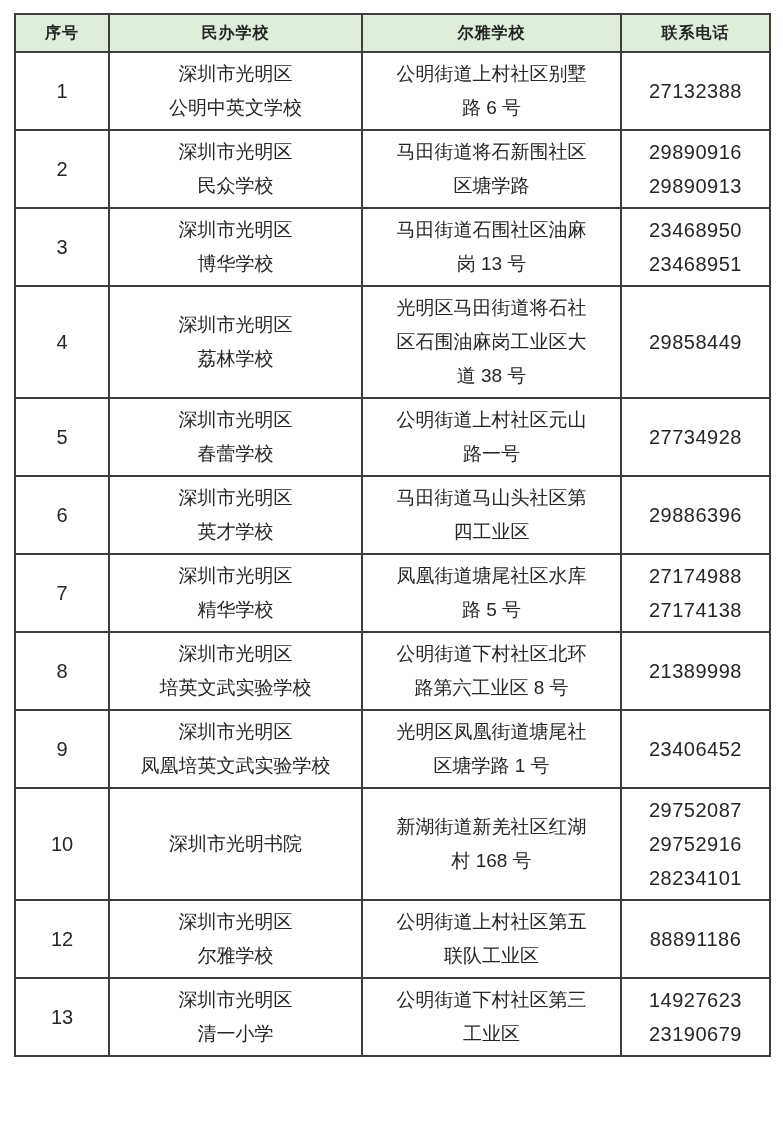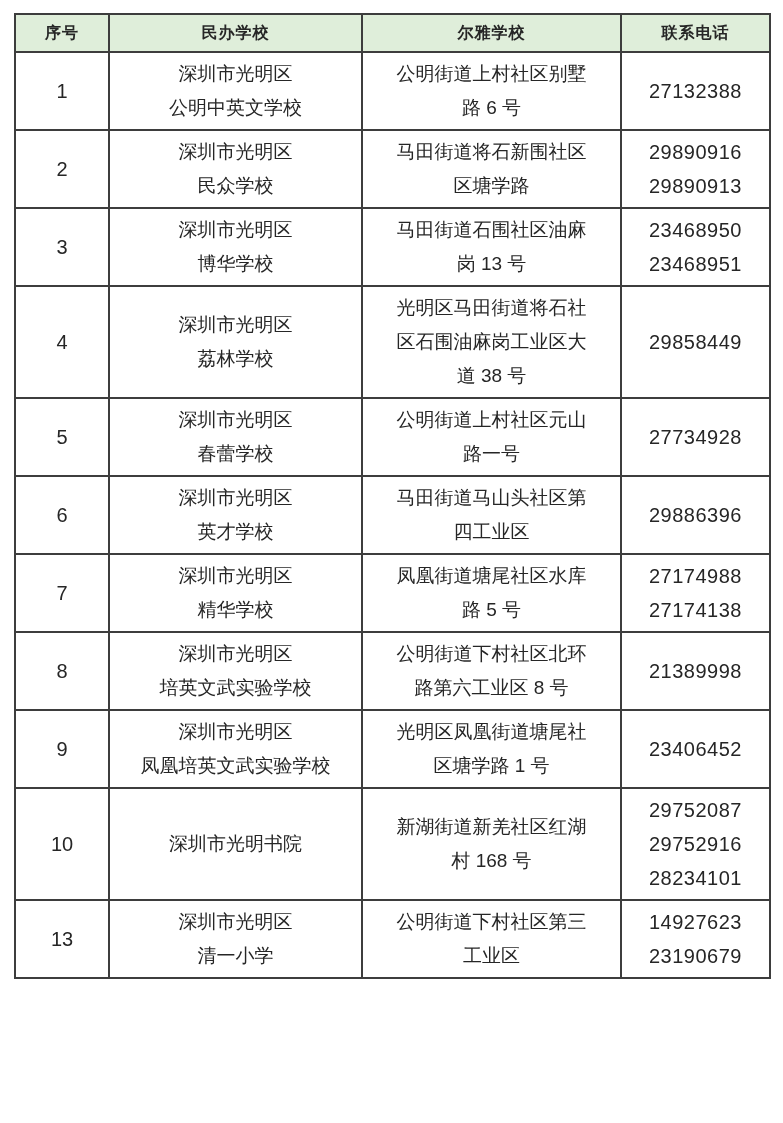--- a/index.html
+++ b/index.html
@@ -233,20 +233,36 @@
             <div class="line">村 168 号</div>
           </td>
           <td>
             <div class="phone-line">29752087</div>
             <div class="phone-line">29752916</div>
             <div class="phone-line">28234101</div>
           </td>
         </tr>
         <tr>
           <td>
+            <div class="serial">12</div>
+          </td>
+          <td>
+            <div class="line">深圳市光明区</div>
+            <div class="line">尔雅学校</div>
+          </td>
+          <td>
+            <div class="line">公明街道上村社区第五</div>
+            <div class="line">联队工业区</div>
+          </td>
+          <td>
+            <div class="phone-line">88891186</div>
+          </td>
+        </tr>
+        <tr>
+          <td>
             <div class="serial">13</div>
           </td>
           <td>
             <div class="line">深圳市光明区</div>
             <div class="line">清一小学</div>
           </td>
           <td>
             <div class="line">公明街道下村社区第三</div>
             <div class="line">工业区</div>
           </td>

